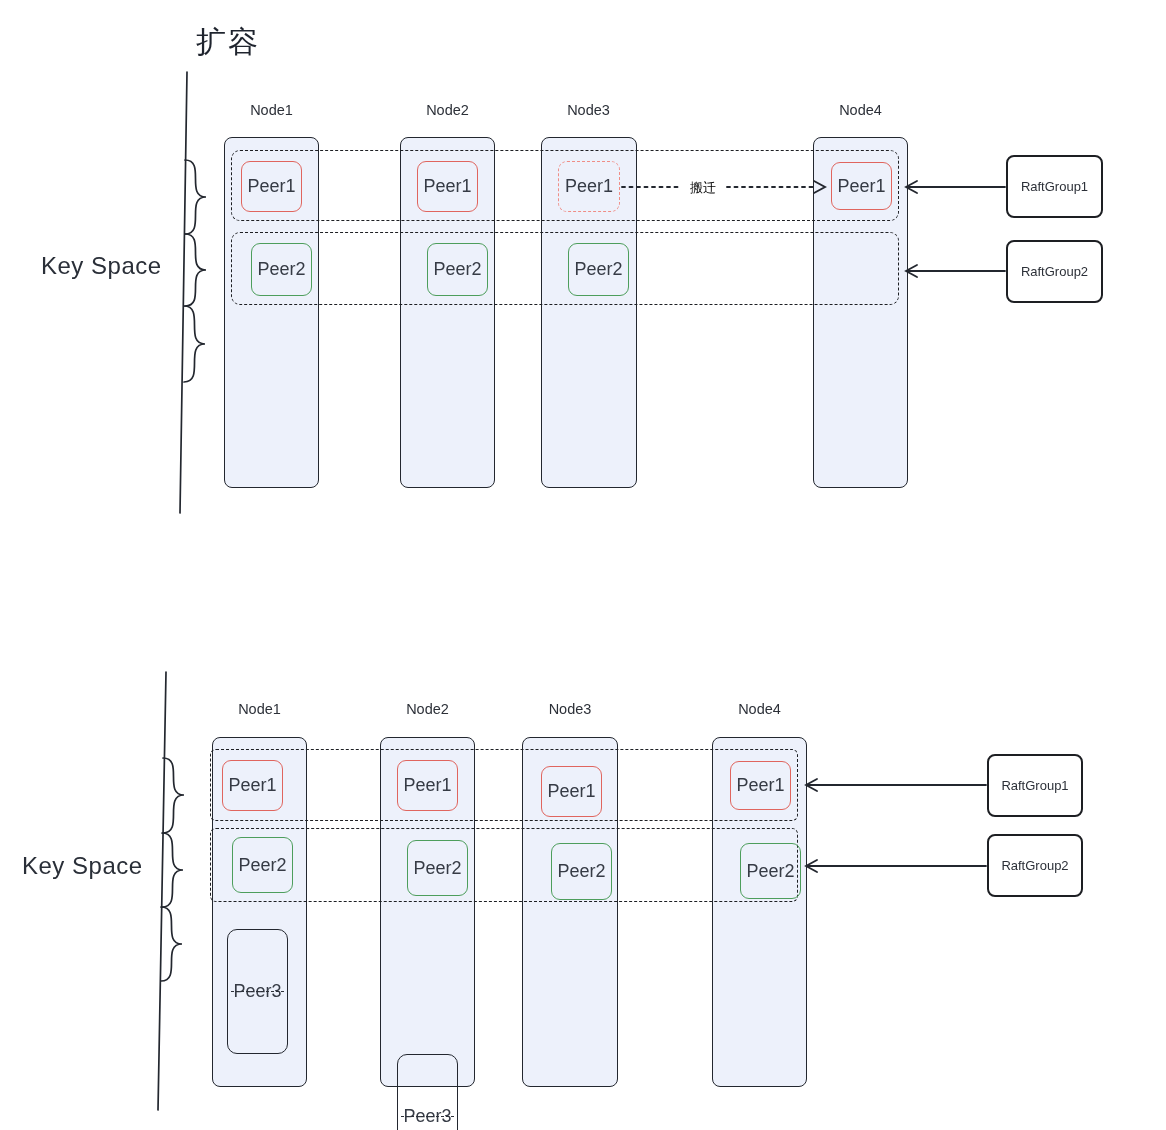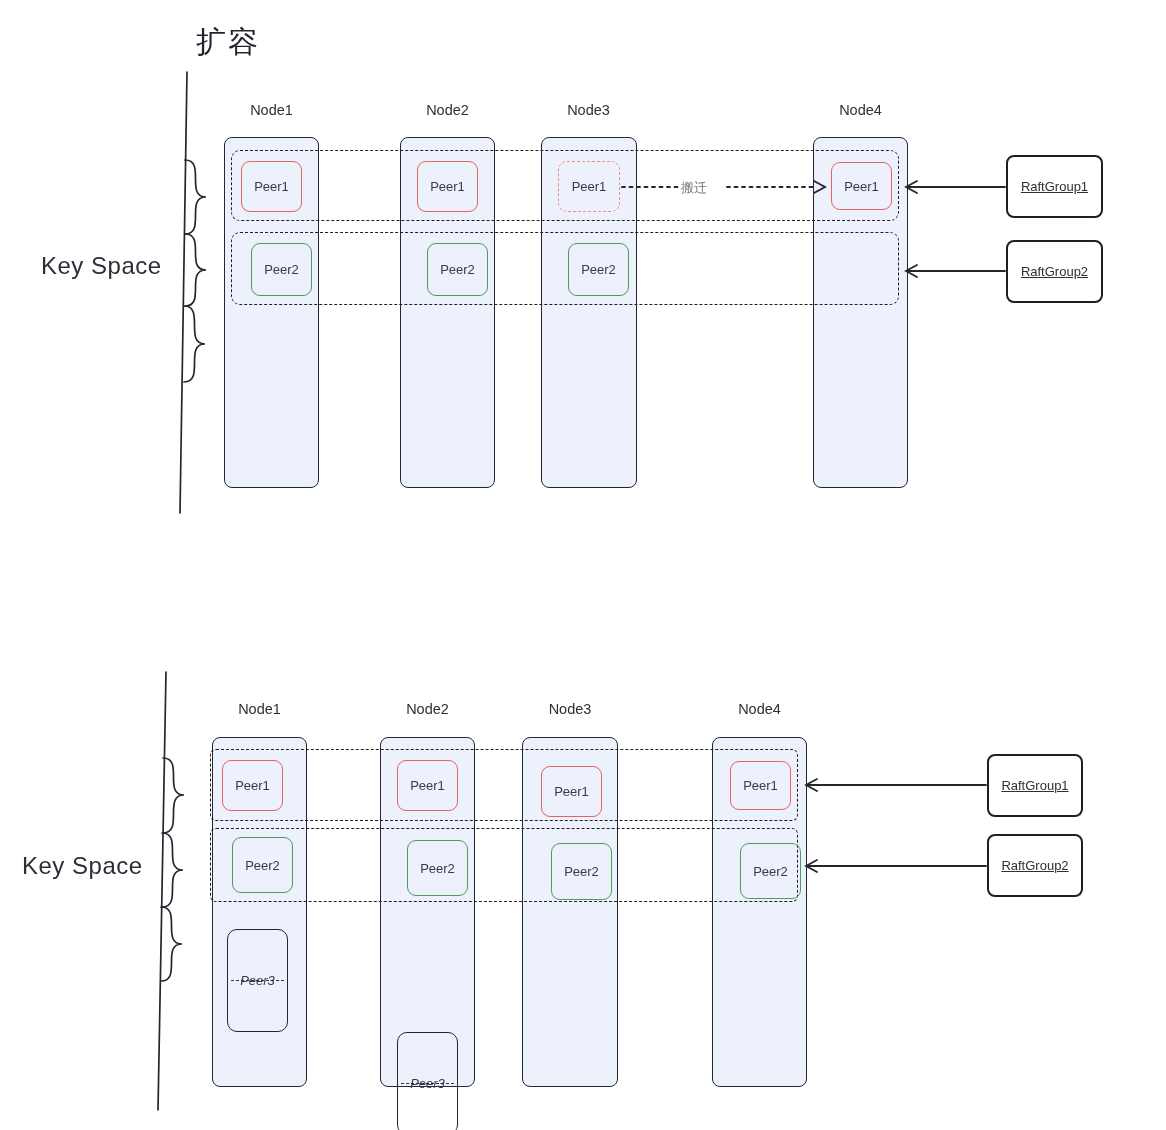--- a/index.html
+++ b/index.html
@@ -16,38 +16,37 @@
     background:#edf1fb;border:1.6px solid #23272f;border-radius:8px;width:95px;
     box-sizing:border-box;
   }
   .region{
     border:1.9px dashed #1d1f23;border-radius:9px;box-sizing:border-box;background:transparent;
     pointer-events:none;
   }
   .peer{
     width:61px;height:51px;border-radius:9px;box-sizing:border-box;
     display:flex;align-items:center;justify-content:center;
-    font-size:13px;color:#363b45;background:transparent;
+    font-size:18px;color:#363b45;background:transparent;
   }
   .peer-red{border:1.7px solid #e0655e;}
   .peer-red-dashed{border:1.8px dashed #ef8d86;}
   .peer-green{border:1.7px solid #4d9e5c;margin-left:10px;}
   .peer-black{border:1.7px solid #23272f;border-radius:10px;}
-  .peer3{height:103px;position:relative;font-style:italic;}
+  .peer3{height:125px;position:relative;}
   .peer3 .strike{
     position:absolute;left:3px;right:3px;top:calc(50% - 1px);
     border-top:1.8px dashed #2d3139;pointer-events:none;
   }
   .raft-box{
     width:97px;height:63px;background:#ffffff;border:2px solid #1d1f23;border-radius:8px;
     display:flex;align-items:center;justify-content:center;font-size:13px;color:#2c3038;
     box-sizing:border-box;
-    text-decoration:underline;
   }
-  .migration-label{font-size:13px;color:#737373;text-align:left;width:44px;background:#fff;}
+  .migration-label{font-size:13px;color:#000000;text-align:center;width:44px;background:#fff;}
   svg.overlay{position:absolute;left:0;top:0;pointer-events:none;}
 </style>
 </head>
 <body>
 
 <div id="canvas">
 
   <div class="abs section-title" style="left:196px;top:22px;">
     <span>扩容</span>
   </div>

